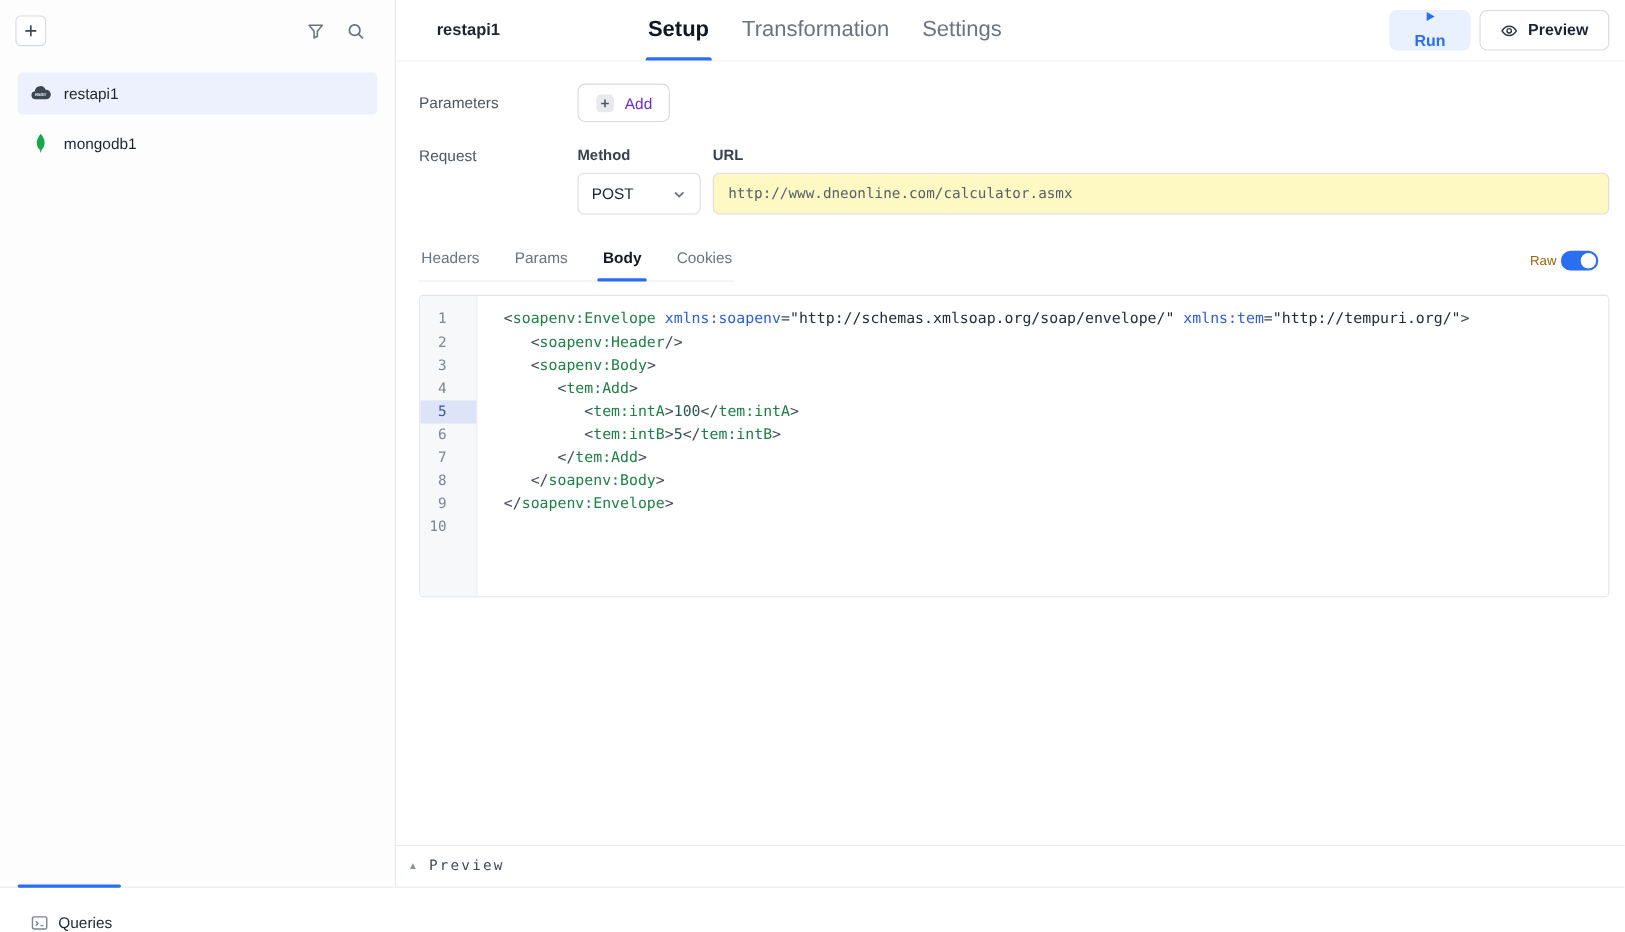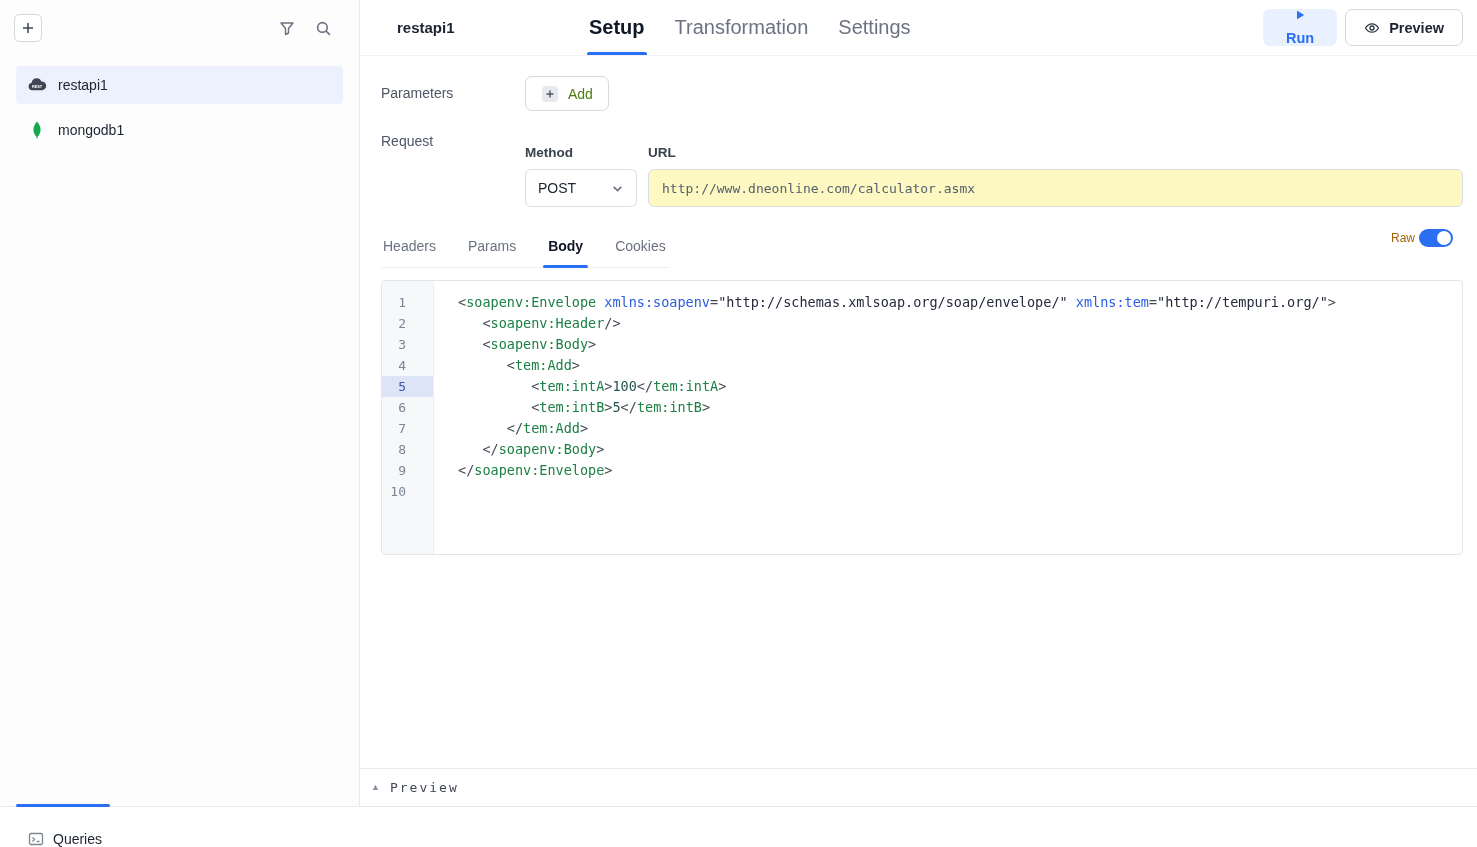--- a/index.html
+++ b/index.html
@@ -33,30 +33,30 @@
   .header-tab.active{color:#101828;font-weight:600;}
   .header-tab.active::after{content:"";position:absolute;left:0;right:0;bottom:0;height:3px;background:var(--accent);border-radius:2px 2px 0 0;}
   .header-actions{margin-left:auto;display:flex;gap:8px;align-items:center;}
   .btn-run{display:flex;align-items:center;gap:9px;background:var(--accent-bg);color:var(--accent);border:none;border-radius:7px;height:37px;padding:0 23px;font-size:14.5px;font-weight:600;cursor:pointer;font-family:inherit;flex-direction:column;}
   .btn-preview{display:flex;align-items:center;gap:9px;background:#fff;color:#1c2431;border:1px solid #d5d9e0;border-radius:7px;height:37px;padding:0 18px;font-size:14.5px;font-weight:600;cursor:pointer;font-family:inherit;}
 
   
   .content{flex:1;padding:20px 14px 0 21px;overflow:hidden;}
   .form-row{display:flex;margin-bottom:22px;}
   .form-label{width:144px;font-size:14px;color:#4c5664;font-weight:500;padding-top:9px;flex:0 0 auto;}
-  .add-btn{display:flex;align-items:center;gap:9px;height:35px;border:1px solid #d5d9e0;border-radius:7px;background:#fff;padding:0 15px;font-size:14px;font-weight:500;color:#4d7c0f;cursor:pointer;font-family:inherit;}
+  .add-btn{display:flex;align-items:center;gap:9px;height:35px;border:1px solid #d5d9e0;border-radius:7px;background:#fff;padding:0 15px;font-size:14px;font-weight:500;color:#6d28d9;cursor:pointer;font-family:inherit;}
   .fields{display:flex;gap:11px;flex:1;min-width:0;}
-  .field-col{display:flex;flex-direction:column;margin-top:12px;}
+  .field-col{display:flex;flex-direction:column;}
   .field-col.grow{flex:1;min-width:0;}
   .field-label{font-size:13.5px;font-weight:600;color:#39414e;margin-bottom:9px;}
   .select{width:112px;height:38px;border:1px solid #dadde3;border-radius:6px;background:#fff;display:flex;align-items:center;justify-content:space-between;padding:0 12px;font-size:14px;color:#1c2431;cursor:pointer;}
   .url-input{height:38px;border:1px solid #dadde3;border-radius:6px;background:#fef9c3;padding:0 13px;font-family:"DejaVu Sans Mono",monospace;font-size:13px;color:#54606c;width:100%;outline:none;}
 
   
-  .req-tabs-row{display:flex;align-items:flex-start;margin-top:4px;padding-right:10px;}
+  .req-tabs-row{display:flex;align-items:flex-end;margin-top:4px;padding-right:10px;}
   .req-tabs{display:flex;gap:28px;border-bottom:1px solid #eceef2;}
   .req-tab{font-size:14px;color:#6b7280;padding:9px 2px 13px;position:relative;cursor:pointer;background:none;border:none;font-family:inherit;}
   .req-tab.active{color:#101828;font-weight:600;}
   .req-tab.active::after{content:"";position:absolute;left:-3px;right:-3px;bottom:-1px;height:3px;background:var(--accent);border-radius:2px;}
   .raw-wrap{margin-left:auto;display:flex;align-items:center;gap:4px;font-size:12px;color:#a16207;padding-bottom:10px;}
   .toggle{width:34px;height:18px;border-radius:9px;background:var(--accent);position:relative;cursor:pointer;flex:0 0 auto;}
   .toggle .knob{position:absolute;right:2px;top:2px;width:14px;height:14px;border-radius:50%;background:#fff;}
 
   
   .editor{margin-top:12px;height:275px;border:1px solid #e3e5ea;border-radius:4px;display:flex;font-family:"DejaVu Sans Mono",monospace;font-size:13.5px;line-height:21px;overflow:hidden;background:#fff;}

